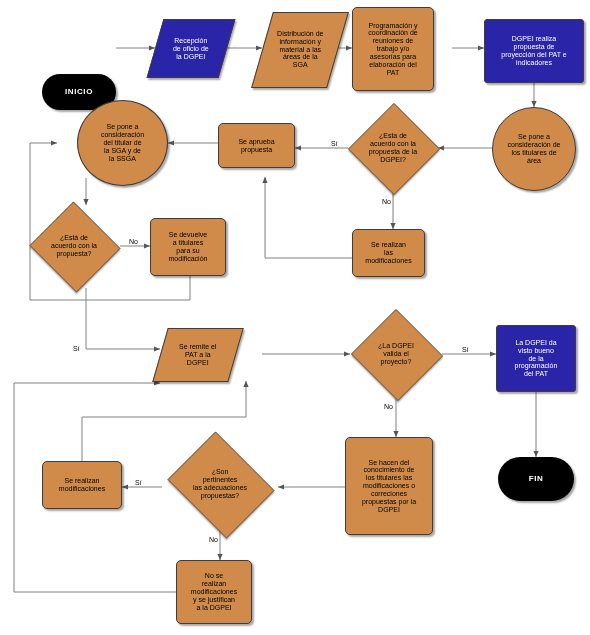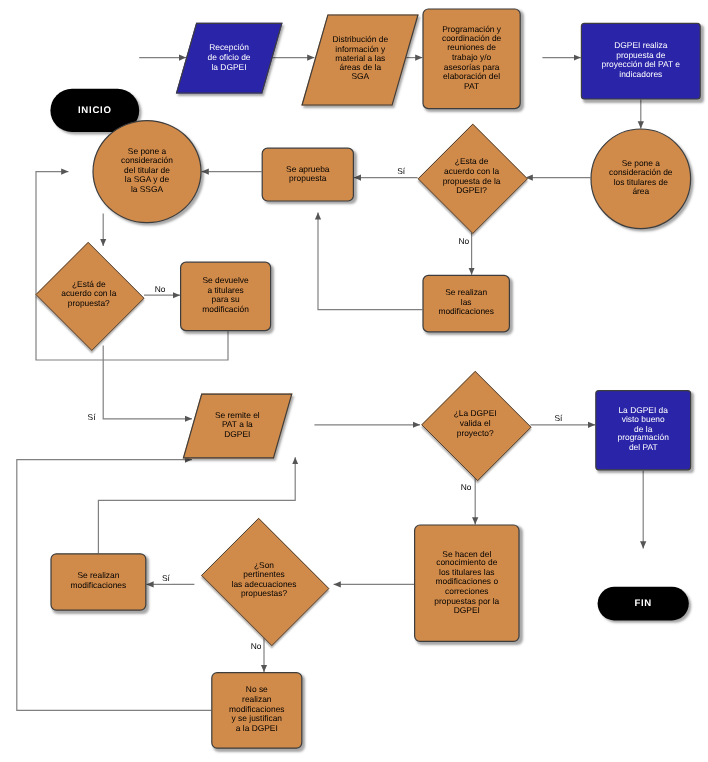--- a/index.html
+++ b/index.html
@@ -267,21 +267,21 @@
   </div>
 
   <div class="node process-blue f7" style="left:496px; top:325px; width:80px; height:67px;">
     <span class="txt">La DGPEI da
 visto bueno
 de la
 programación
 del PAT</span>
   </div>
 
-  <div class="node terminator f8" style="left:498px; top:457px; width:76px; height:28px;margin-top:32px;">
+  <div class="node terminator f8" style="left:498px; top:457px; width:76px; height:44px;">
     <span class="txt">FIN</span>
   </div>
 
   <div class="node process f7" style="left:345px; top:437px; width:88px; height:98px;">
     <span class="txt">Se hacen del
 conocimiento de
 los titulares las
 modificaciones o
 correciones
 propuestas por la

